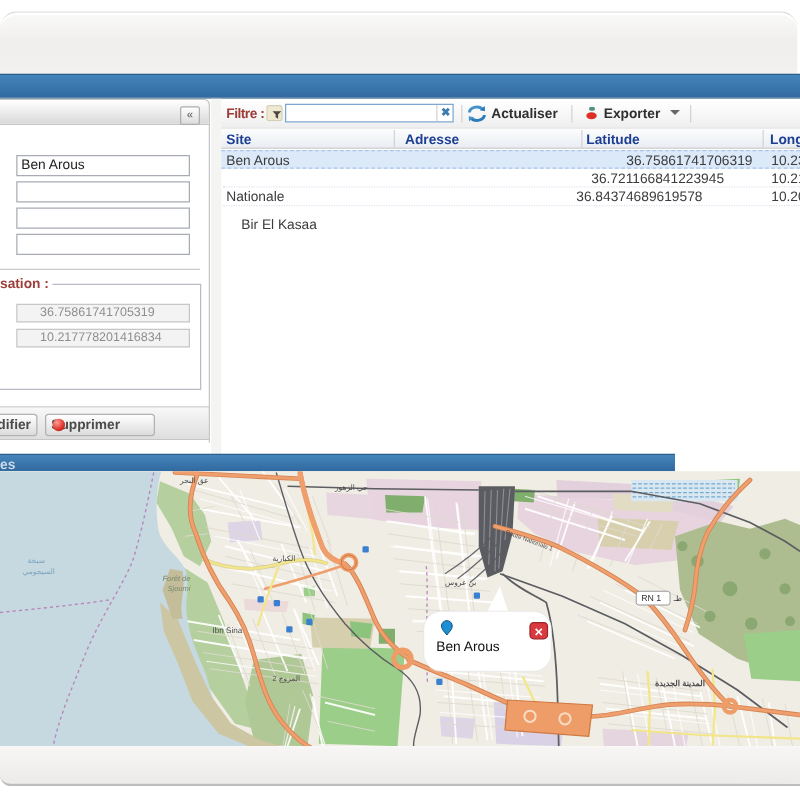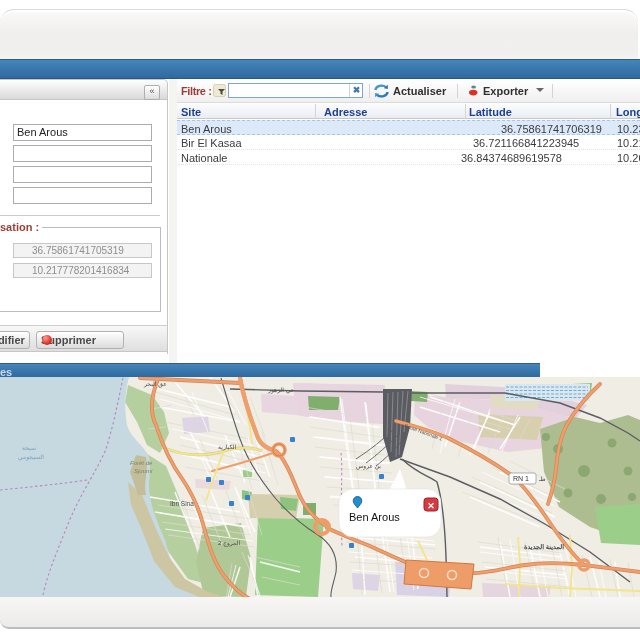--- a/index.html
+++ b/index.html
@@ -110,21 +110,21 @@
 <div class="vsep" style="left:315px;"></div>
 <div class="vsep" style="left:465px;"></div>
 <div class="vsep" style="left:610px;"></div>
 
 <div class="row" style="top:120px;background:#dce9f9;border-top:1px dashed #a9c4e9;border-bottom:1px dashed #a9c4e9;height:13px;">
   <span class="cell" style="left:4px;">Ben Arous</span>
   <span class="cell" style="left:296px;margin-left:28px;">36.75861741706319</span>
   <span class="cell" style="left:440px;">10.232333024140525</span>
 </div>
 <div class="row" style="top:135px;">
-  <span class="cell" style="left:4px;">Bir El Kasaa</span>
+  <span class="cell" style="left:16px;margin-top:37px;">Bir El Kasaa</span>
   <span class="cell" style="left:296px;">36.721166841223945</span>
   <span class="cell" style="left:440px;">10.21888234777212</span>
 </div>
 <div class="tsep" style="top:149px;"></div>
 <div class="row" style="top:150px;">
   <span class="cell" style="left:4px;">Nationale</span>
   <span class="cell" style="left:284px;">36.84374689619578</span>
   <span class="cell" style="left:440px;">10.20112342342334</span>
 </div>
 <div class="tsep" style="top:164px;"></div>

